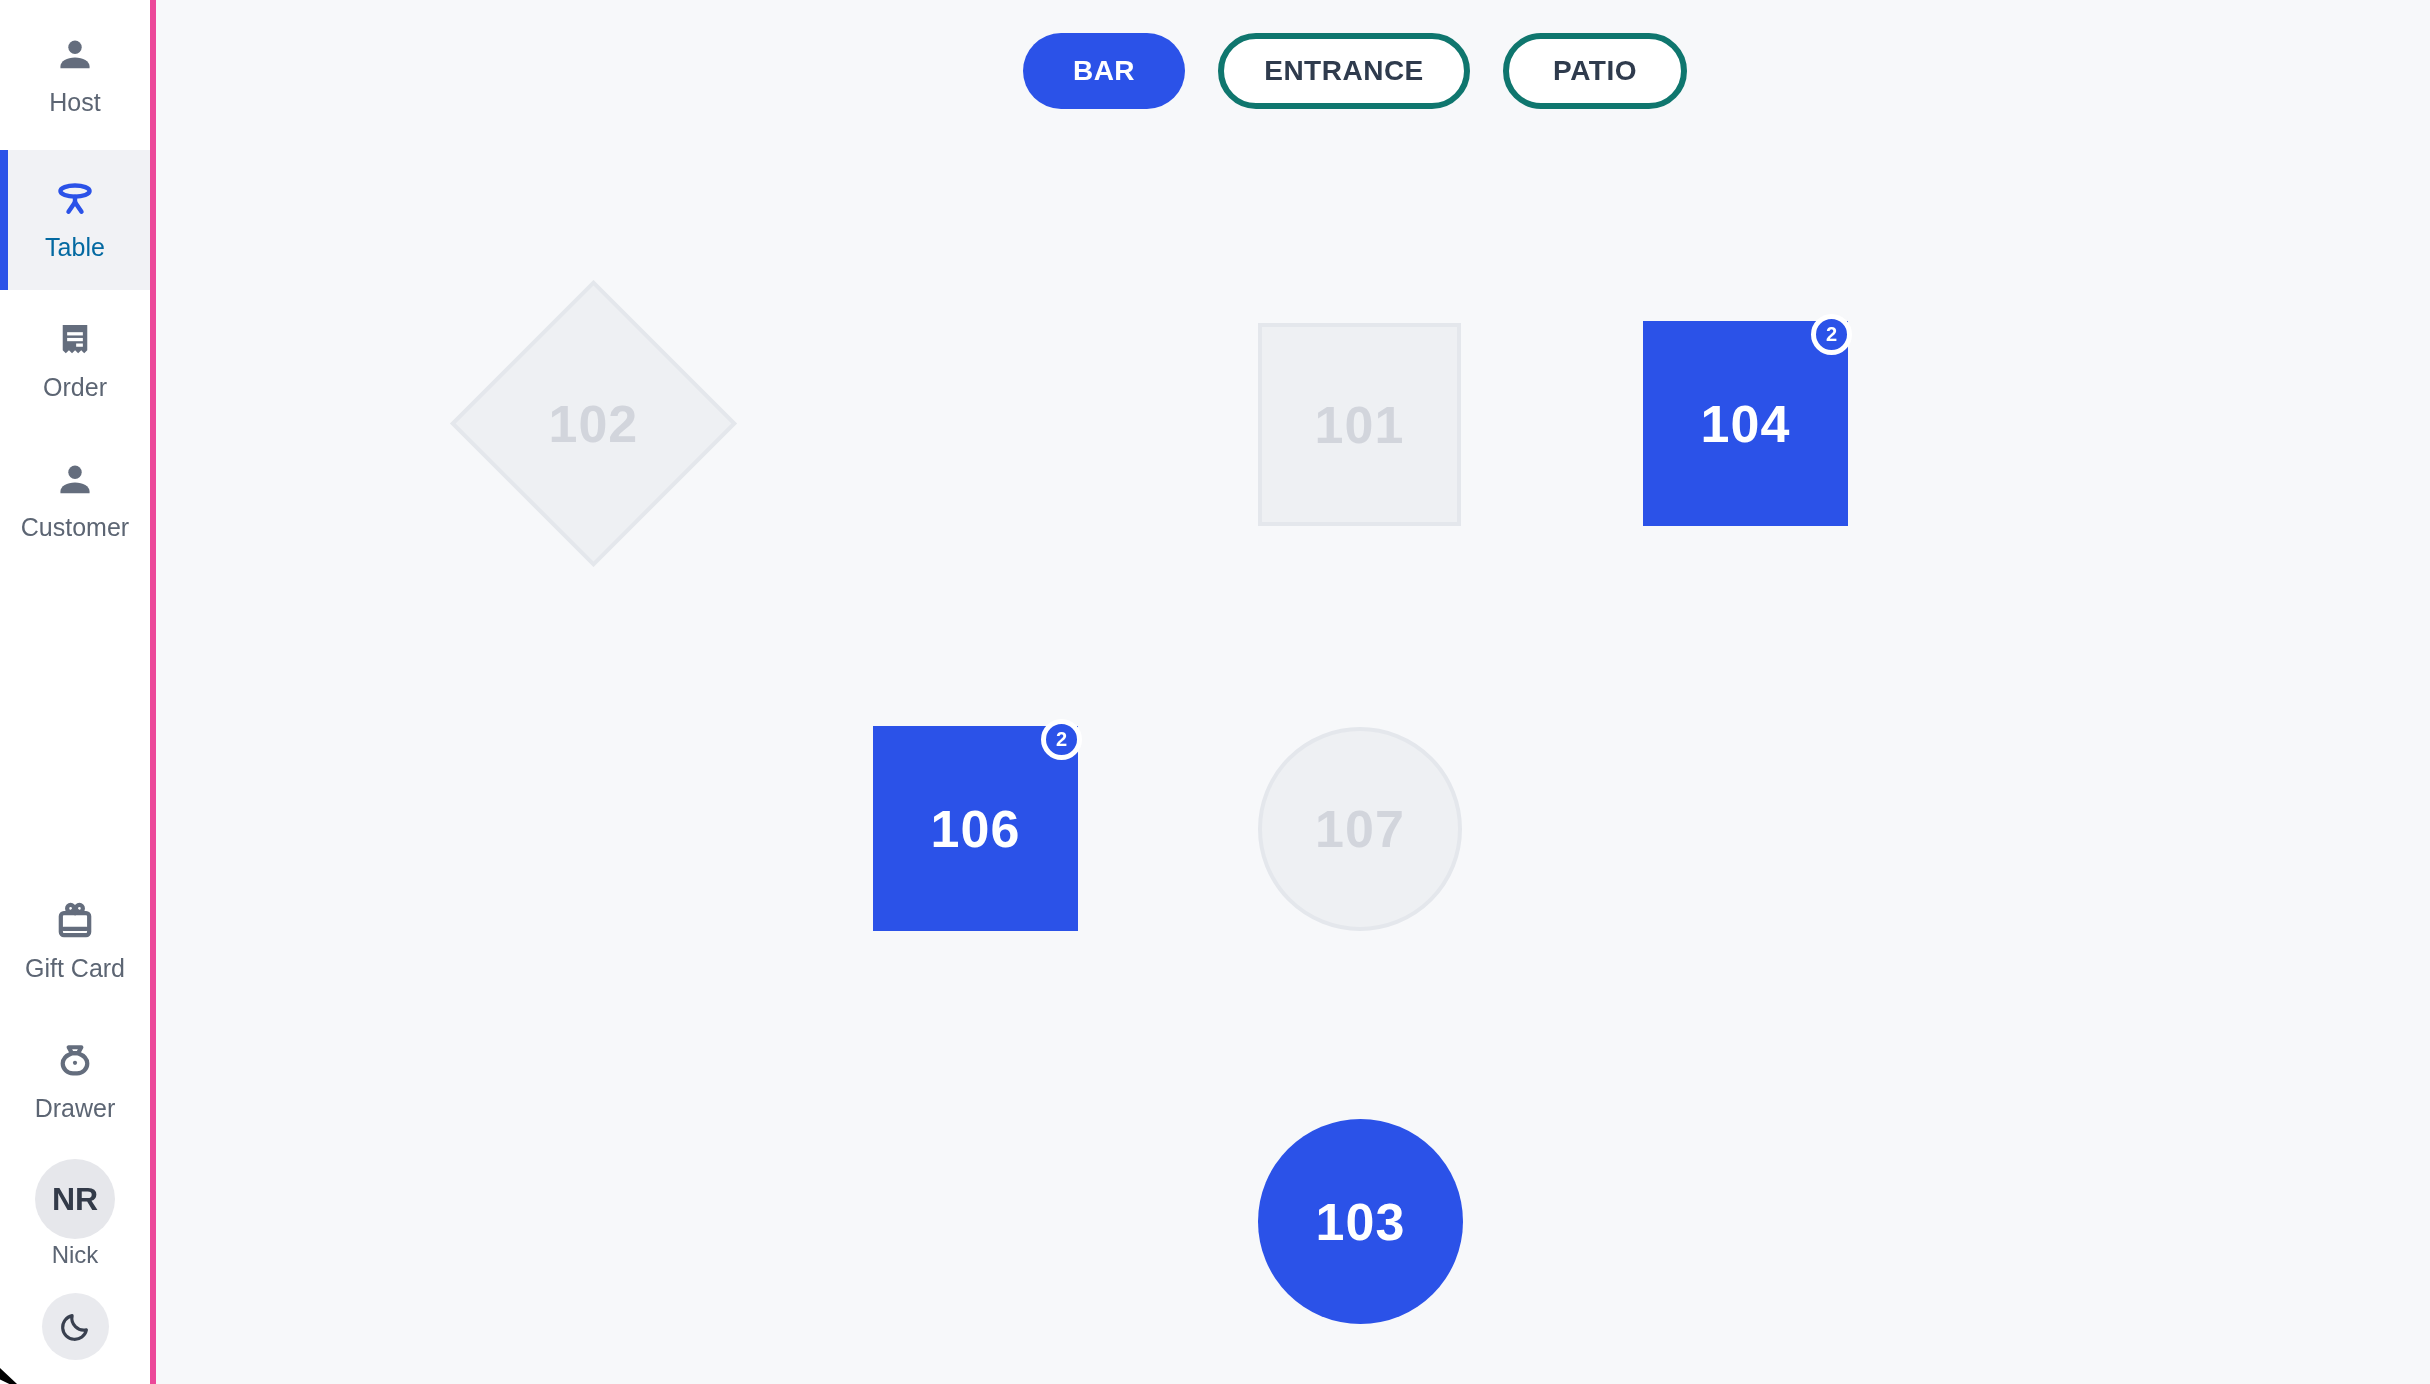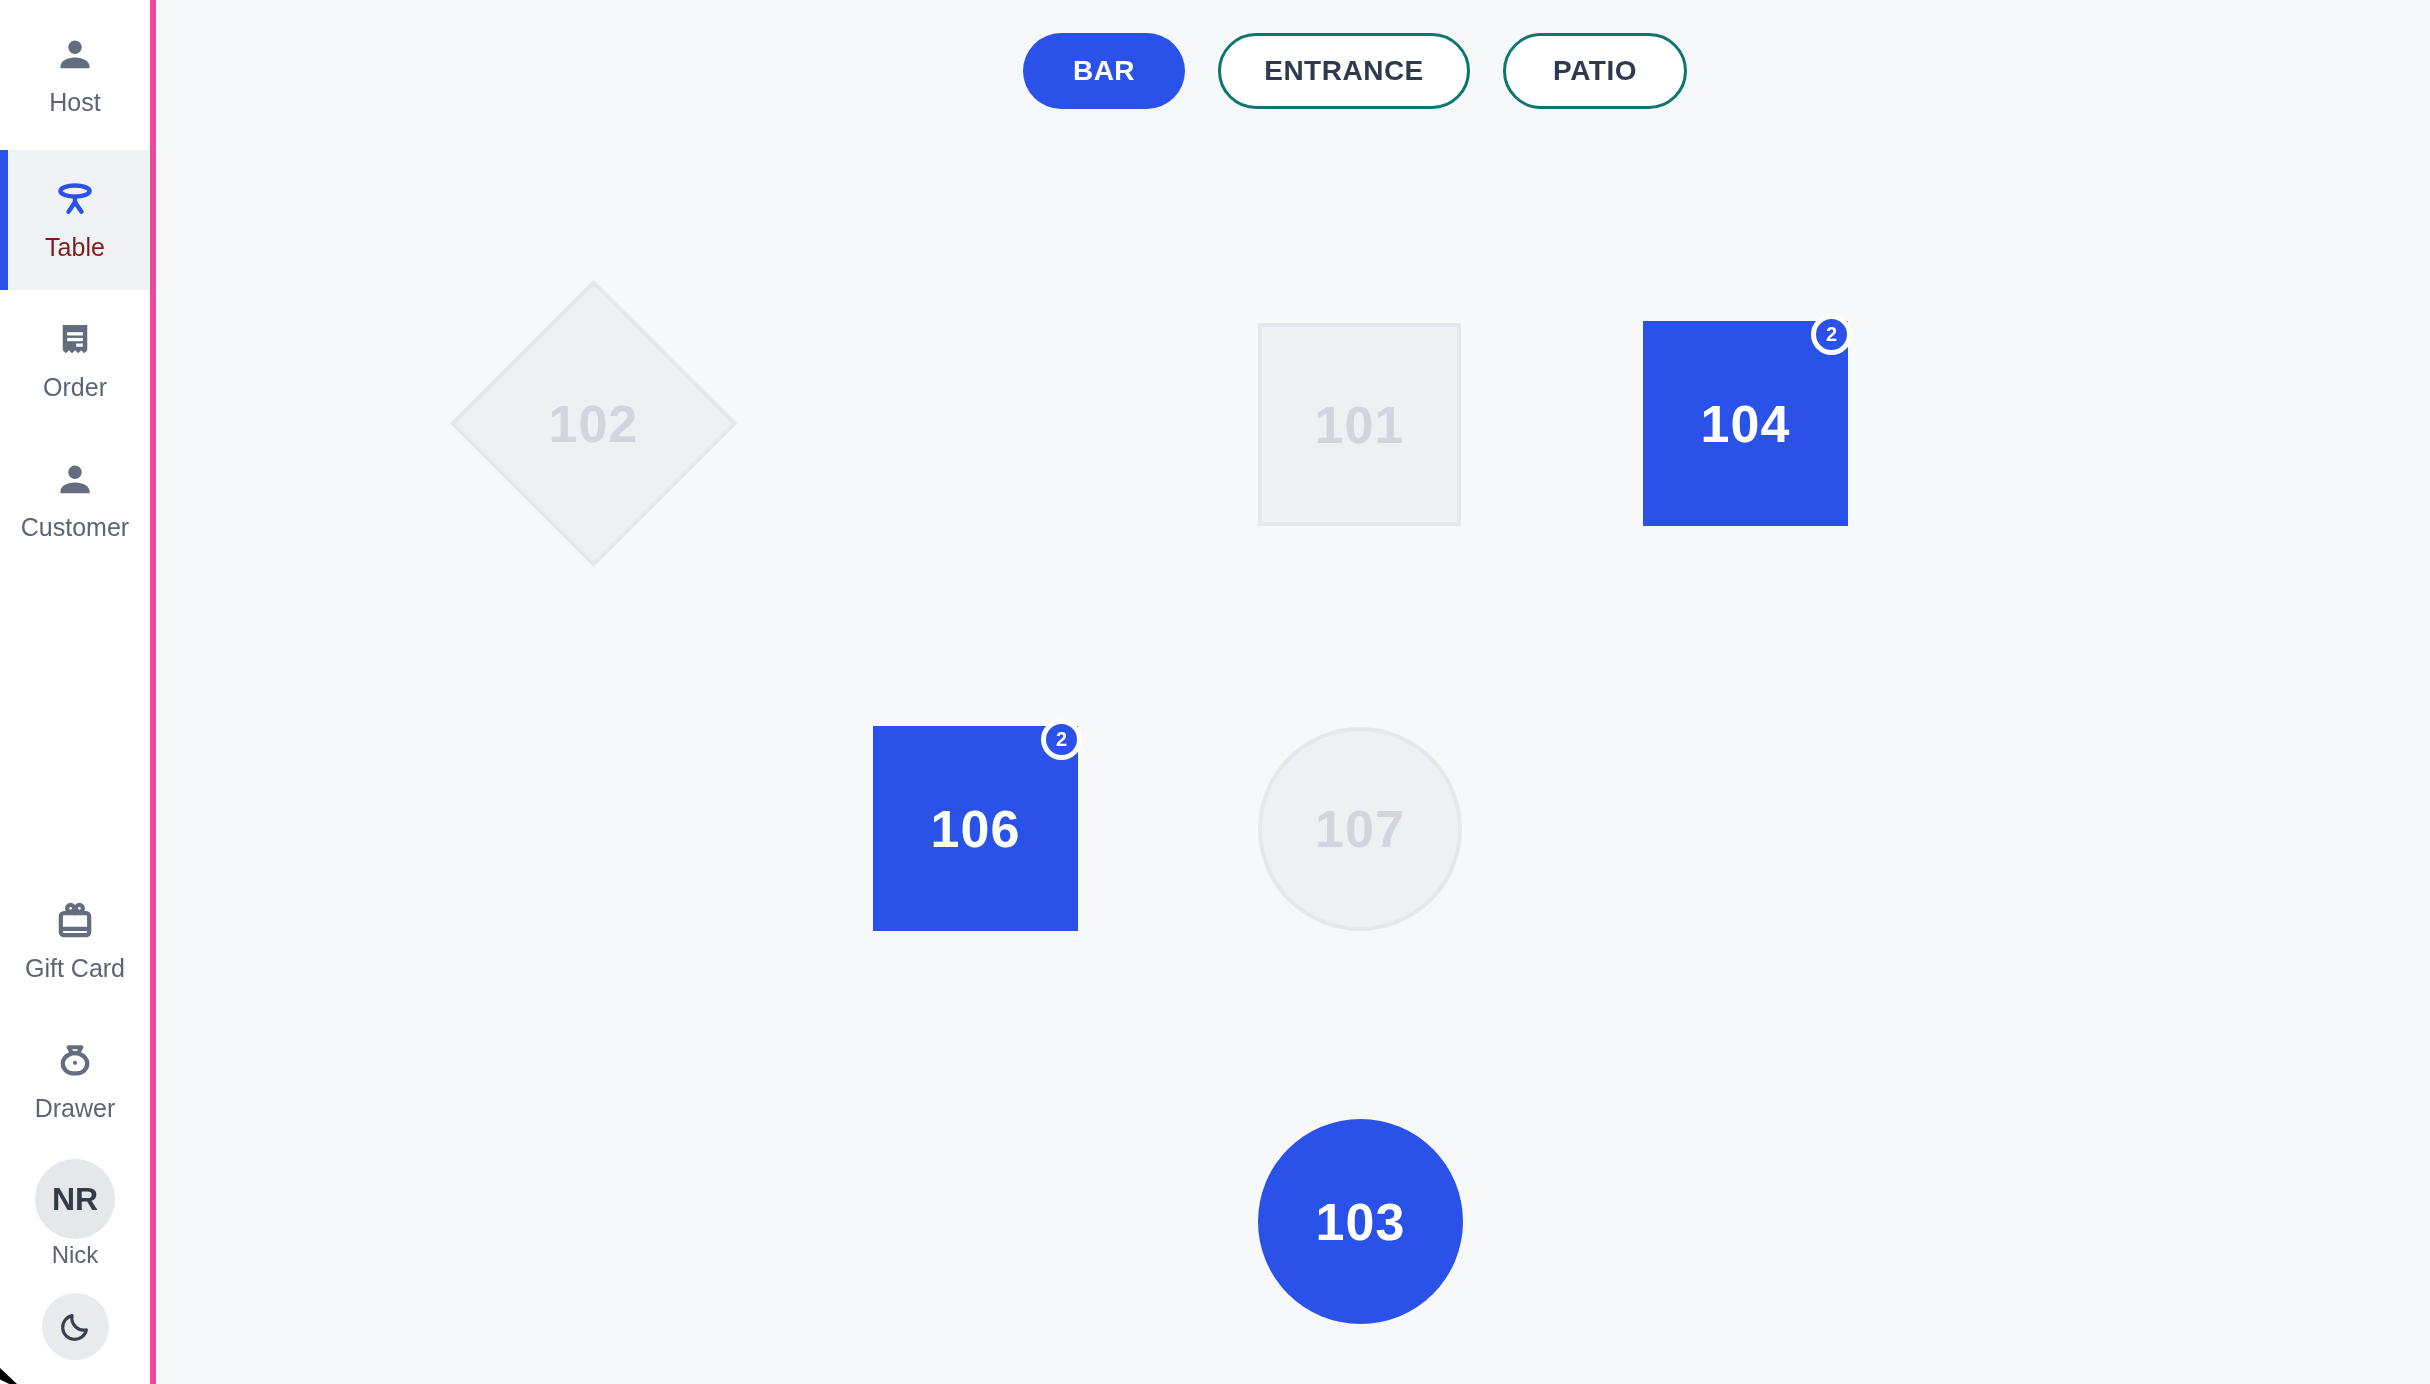--- a/index.html
+++ b/index.html
@@ -19,21 +19,21 @@
   }
   .nav-item {
     height: 140px; flex: 0 0 auto;
     display: flex; flex-direction: column; align-items: center; justify-content: center;
     gap: 10px; color: #646d7d; cursor: pointer; position: relative;
   }
   .nav-item.first { height: 150px; }
   .nav-item .nav-icon { width: 46px; height: 46px; display: block; }
   .nav-item .nav-label { font-size: 25px; line-height: 1.1; color: #5c6573; }
   .nav-item.active { background: #f1f2f5; box-shadow: inset 8px 0 0 0 #2b52e8; color: #2b52e8; }
-  .nav-item.active .nav-label { color: #7f1d1d; }
+  .nav-item.active .nav-label { color: #0369a1; }
   .sidebar-spacer { flex: 1 1 auto; }
   .user-block {
     flex: 0 0 auto; display: flex; flex-direction: column; align-items: center;
     gap: 2px; margin-top: 8px;
   }
   .avatar {
     width: 80px; height: 80px; border-radius: 50%; background: #e6e7eb;
     display: flex; align-items: center; justify-content: center;
     font-size: 32px; font-weight: 600; color: #333b49; cursor: pointer;
   }
@@ -47,21 +47,21 @@
   .theme-toggle svg { width: 36px; height: 36px; }
 
   
   .canvas { position: absolute; left: 156px; right: 0; top: 0; bottom: 0; background: #f7f8fa; padding-left: 32px; }
 
   .tab-bar { position: absolute; left: 867px; top: 33px; display: flex; gap: 33px; }
   .tab {
     height: 76px; border-radius: 38px; box-sizing: border-box;
     display: flex; align-items: center; justify-content: center;
     font-size: 28px; font-weight: bold; letter-spacing: 0.5px;
-    color: #2f3b4d; background: #ffffff; border: 3px solid #0f766e; cursor: pointer;
+    color: #2f3b4d; background: #ffffff; border: 6px solid #0f766e; cursor: pointer;
   }
   .tab.active { background: #2b52e8; border: none; color: #ffffff; }
 
   .table {
     position: absolute; box-sizing: border-box; cursor: pointer;
     display: flex; align-items: center; justify-content: center;
   }
   .table .table-number { font-size: 52px; font-weight: bold; letter-spacing: 1px; }
   .table.occupied { background: #2b52e8; }
   .table.occupied .table-number { color: #ffffff; }

